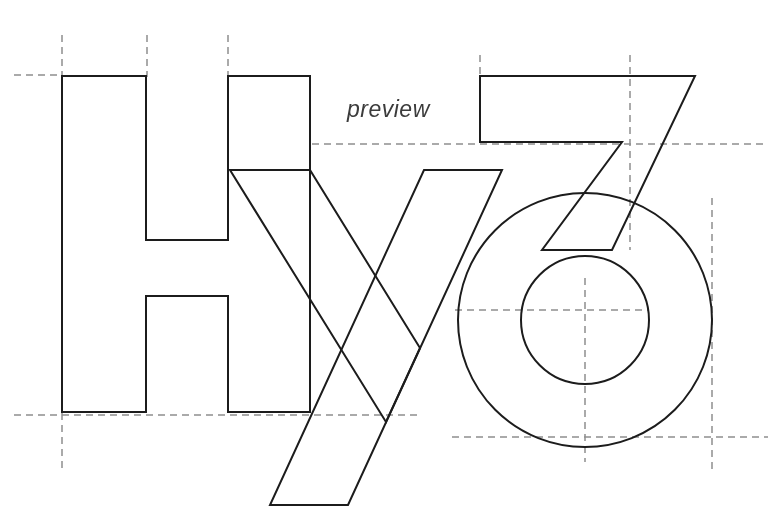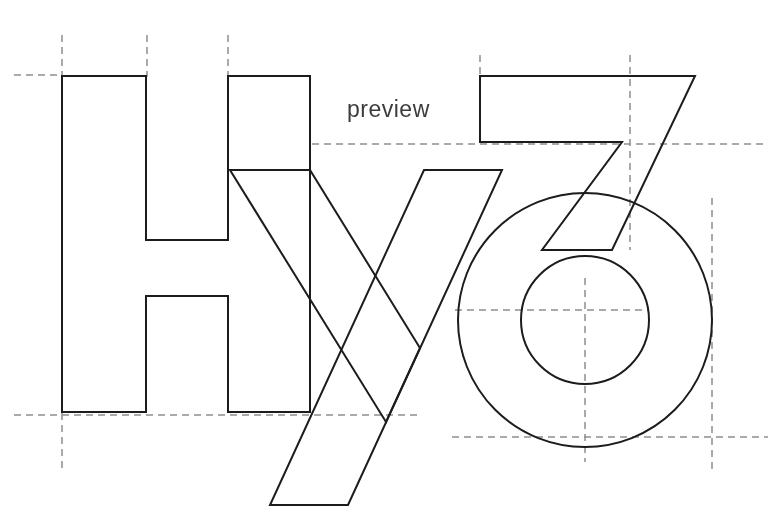--- a/index.html
+++ b/index.html
@@ -7,20 +7,21 @@
     padding: 0;
     background: #ffffff;
     font-family: "Liberation Sans", sans-serif;
   }
   .stage {
     position: relative;
     width: 774px;
     height: 528px;
     background: #ffffff;
     overflow: hidden;
+    font-style: italic;
   }
   .stage svg {
     position: absolute;
     left: 0;
     top: 0;
   }
   .preview-label {
     position: absolute;
     left: 347px;
     top: 96px;

